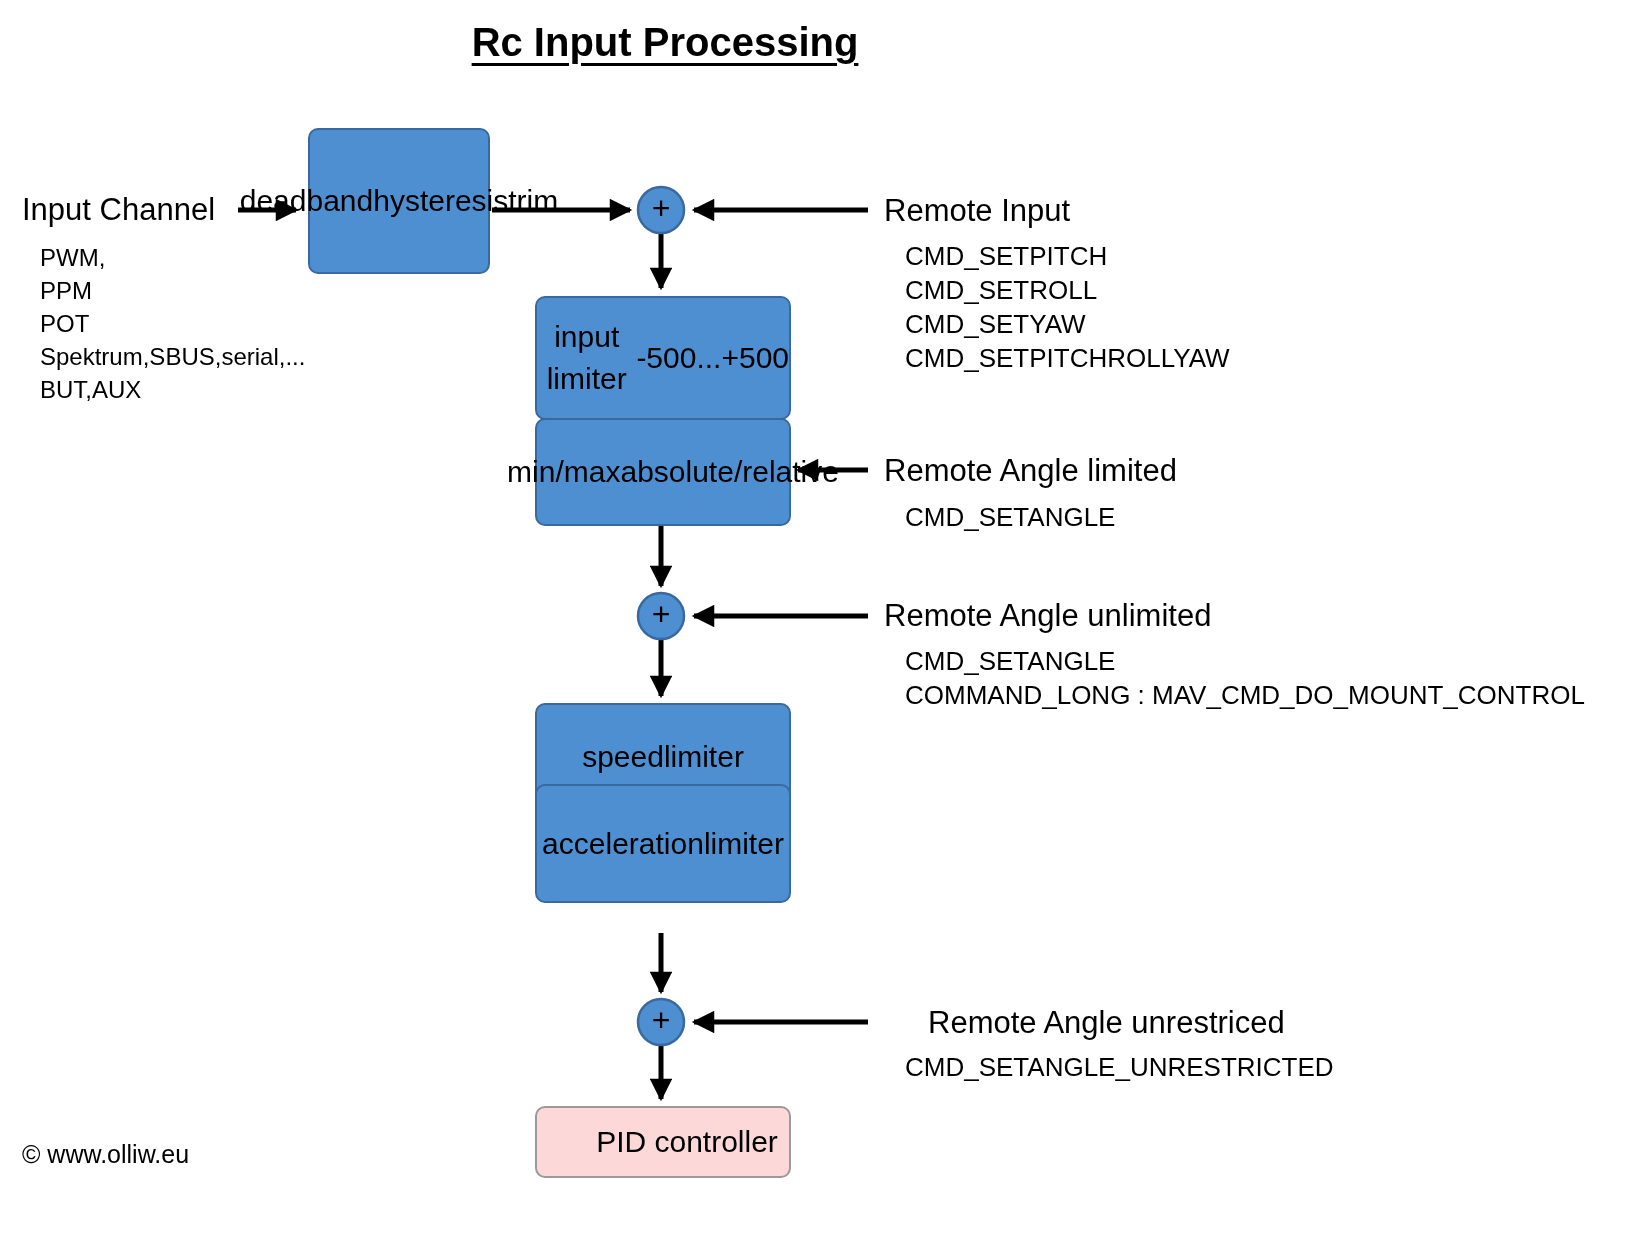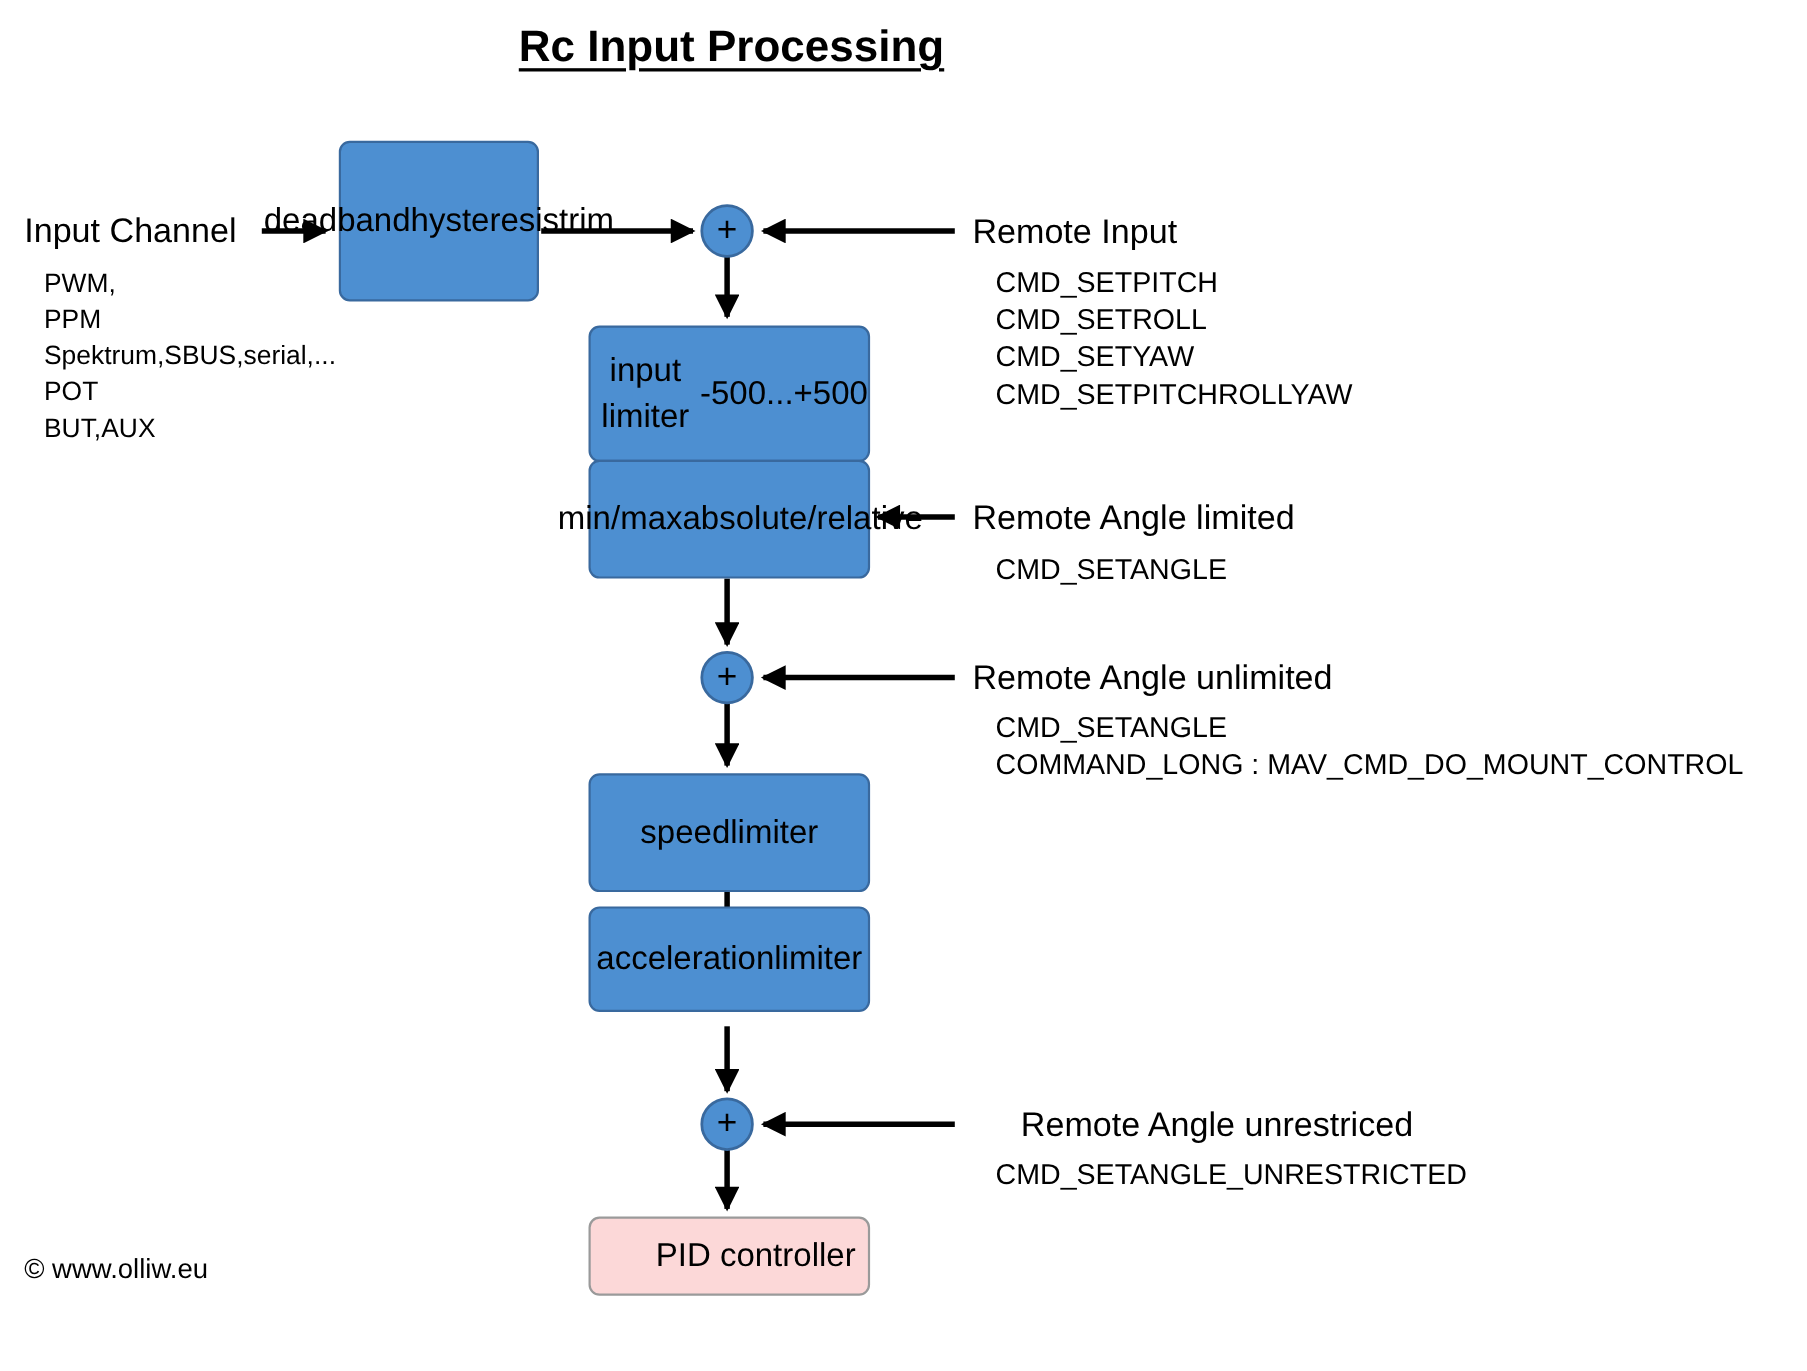--- a/index.html
+++ b/index.html
@@ -34,21 +34,21 @@
     font-size: 30px;
     line-height: 1.4;
     box-sizing: border-box;
     text-align: center;
   }
   .node--pid { background: #fcd8d8; border: 2px solid #9a9a9a; }
   .node-deadband      { left: 308px; top: 128px;  width: 182px; height: 146px; }
   .node-input-limiter { left: 535px; top: 296px;  width: 256px; height: 124px; }
   .node-minmax        { left: 535px; top: 418px;  width: 256px; height: 108px; padding-left: 20px; }
   .node-speed         { left: 535px; top: 703px;  width: 256px; height: 108px; }
-  .node-accel         { left: 535px; top: 824px;  width: 256px; height: 96px; }
+  .node-accel         { left: 535px; top: 784px;  width: 256px; height: 119px; }
   .node-pid           { left: 535px; top: 1106px; width: 256px; height: 72px; padding-left: 48px;  }
   .side-label { position: absolute; font-size: 31px; white-space: nowrap; }
   .lbl-input-channel        { left: 22px;  top: 192px;  }
   .lbl-remote-input         { left: 884px; top: 193px;  }
   .lbl-remote-limited       { left: 884px; top: 453px;  }
   .lbl-remote-unlimited     { left: 884px; top: 598px;  }
   .lbl-remote-unrestricted  { left: 884px; top: 1005px; margin-left: 44px; }
   .sub-list { position: absolute; font-size: 26px; line-height: 34px; white-space: nowrap; }
   .list-remote-input        { left: 905px; top: 239px;  }
   .list-remote-limited      { left: 905px; top: 500px;  }
@@ -101,22 +101,22 @@
   <div class="title">Rc Input Processing</div>
 
   <span class="plus plus-1">+</span>
   <span class="plus plus-2">+</span>
   <span class="plus plus-3">+</span>
 
   <div class="side-label lbl-input-channel">Input Channel</div>
   <div class="small-list">
     <div>PWM,</div>
     <div>PPM</div>
+    <div>POT</div>
     <div>Spektrum,SBUS,serial,...</div>
-    <div>POT</div>
     <div>BUT,AUX</div>
   </div>
 
   <div class="node node-deadband">
     <div>deadband</div>
     <div>hysteresis</div>
     <div>trim</div>
   </div>
 
   <div class="node node-input-limiter">

